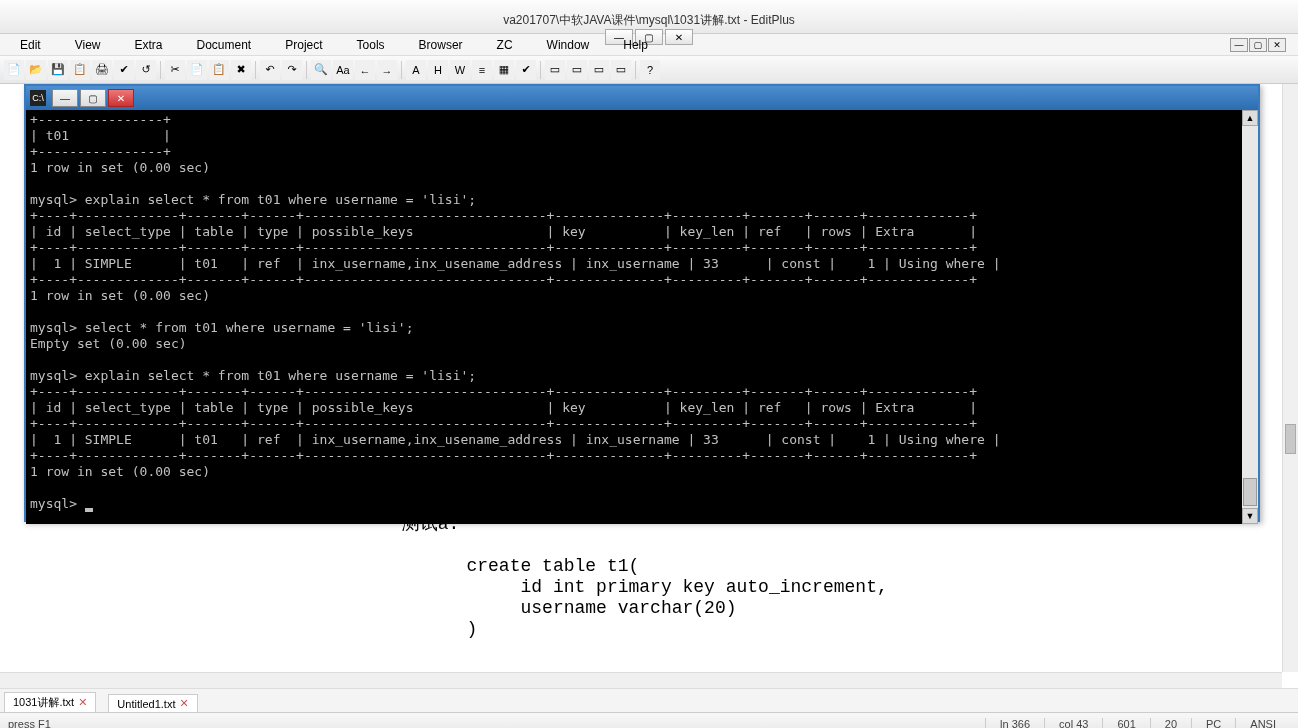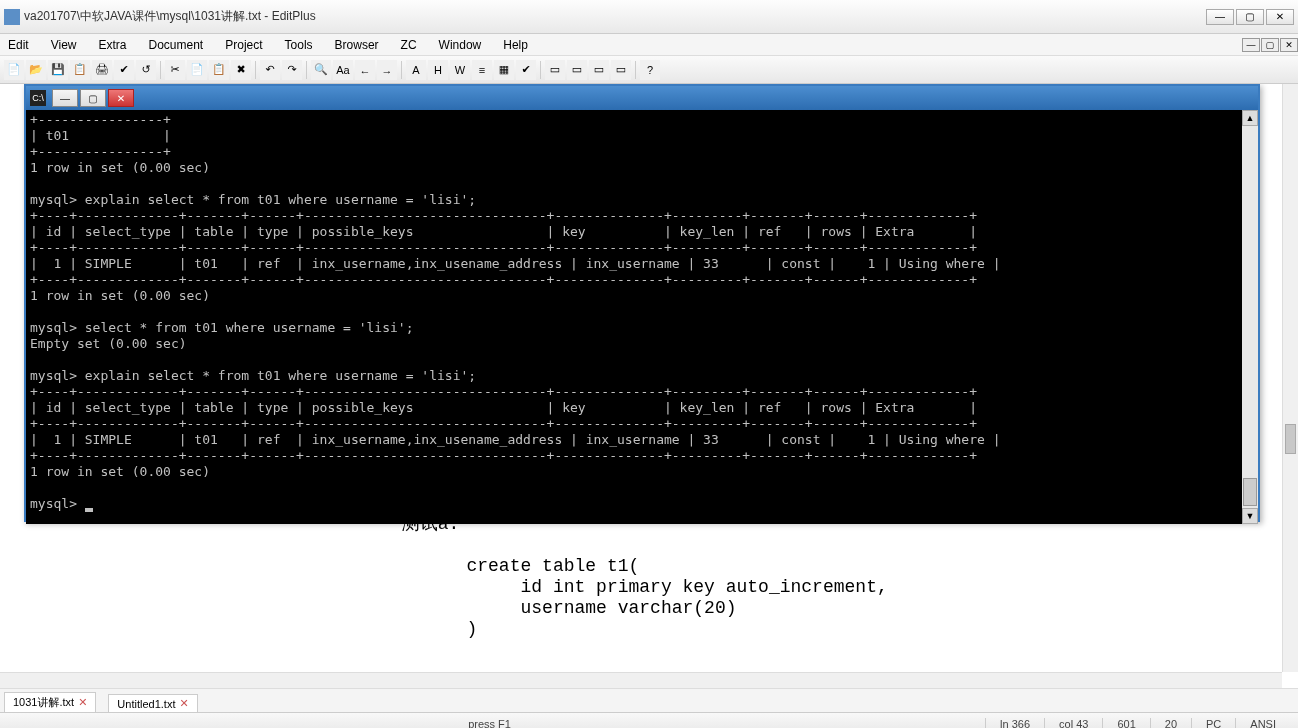--- a/index.html
+++ b/index.html
@@ -1,26 +1,26 @@
 <!DOCTYPE html>
 <html><head>
 <meta charset="utf-8">
 <style>
 * { margin: 0; padding: 0; box-sizing: border-box; }
 body { font-family: "Segoe UI", Tahoma, sans-serif; font-size: 12px; background: #fff; width: 1298px; height: 728px; overflow: hidden; }
 
 
-.titlebar { height: 34px; background: linear-gradient(#fdfdfd, #e9e9e9); border-bottom: 1px solid #ccc; display: flex; align-items: center; padding: 12px 4px; }
+.titlebar { height: 34px; background: linear-gradient(#fdfdfd, #e9e9e9); border-bottom: 1px solid #ccc; display: flex; align-items: center; padding: 12px 4px; flex-direction: column; }
 .titlebar .icon { width: 16px; height: 16px; background: #5b8fc7; margin-right: 4px; }
 .titlebar .title { flex: 1; font-size: 12px; color: #333; }
 .titlebar .winbtns { display: flex; gap: 2px; }
 .titlebar .winbtn { width: 28px; height: 16px; border: 1px solid #aaa; background: linear-gradient(#fff,#e5e5e5); display: flex; align-items: center; justify-content: center; font-size: 10px; cursor: pointer; }
 
 
-.menubar { height: 22px; background: #f5f5f5; border-bottom: 1px solid #ddd; display: flex; align-items: center; padding: 0 0; gap: 6px; }
+.menubar { height: 22px; background: #f5f5f5; border-bottom: 1px solid #ddd; display: flex; align-items: center; padding: 0 12px; gap: 18px; }
 .menubar .item { padding: 2px 8px; cursor: pointer; }
 .menubar .mdi { margin-left: auto; display: flex; gap: 1px; }
 .menubar .mdibtn { width: 18px; height: 14px; border: 1px solid #999; background: #eee; font-size: 9px; display: flex; align-items: center; justify-content: center; cursor: pointer; }
 
 
 .toolbar { height: 28px; background: linear-gradient(#fafafa,#e8e8e8); border-bottom: 1px solid #ccc; display: flex; align-items: center; padding: 0 4px; gap: 2px; }
 .tbtn { width: 20px; height: 20px; background: #f0f0f0; border: 1px solid transparent; display: flex; align-items: center; justify-content: center; cursor: pointer; font-size: 11px; }
 .tsep { width: 1px; height: 18px; background: #ccc; margin: 0 2px; }
 
 
@@ -48,21 +48,21 @@
 .cursor-blk { display: inline-block; width: 8px; height: 4px; background: #c0c0c0; vertical-align: bottom; }
 
 
 .tabstrip { height: 24px; background: #f4f4f4; border-top: 1px solid #ddd; display: flex; align-items: flex-end; padding: 0 4px; }
 .tab { background: #fff; border: 1px solid #ccc; border-bottom: none; padding: 2px 8px; margin-right: 12px; display: flex; align-items: center; gap: 4px; cursor: pointer; font-size: 11px; }
 .tab.active { background: #fff; font-weight: normal; }
 .tab .closex { color: #c55; font-size: 11px; cursor: pointer; }
 
 
 .statusbar { height: 22px; background: linear-gradient(#f8f8f8,#e8e8e8); border-top: 1px solid #ccc; display: flex; align-items: center; padding: 0 8px; font-size: 11px; color: #444; }
-.statusbar .cell { padding: 0 14px; border-left: 1px solid #ccc; text-align: center; }
+.statusbar .cell { padding: 0 14px; border-left: 1px solid #ccc; }
 .statusbar .cell:first-child { border-left: none; padding-left: 0; flex: 1; }
 </style>
 </head>
 <body>
 
 <div class="titlebar">
   <div class="icon"></div>
   <div class="title">va201707\中软JAVA课件\mysql\1031讲解.txt - EditPlus</div>
   <div class="winbtns">
     <div class="winbtn">—</div>

